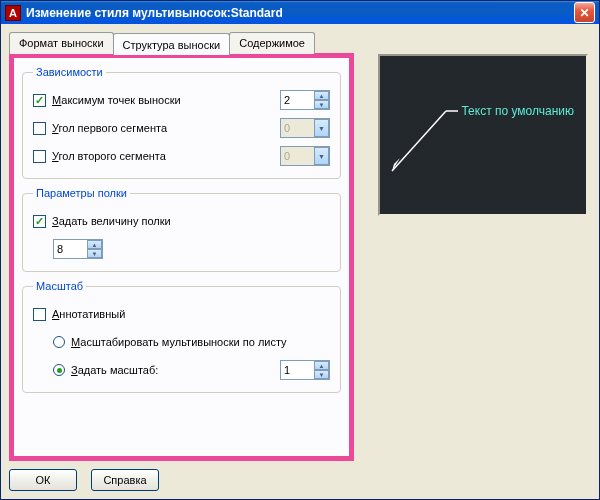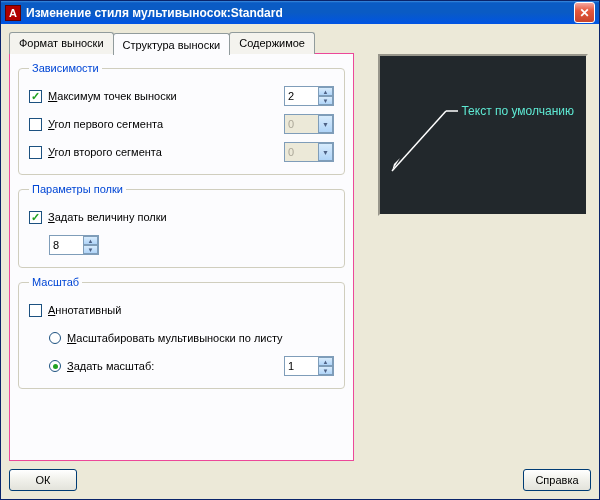--- a/index.html
+++ b/index.html
@@ -83,21 +83,21 @@
   cursor: pointer;
 }
 .tab.active {
   background: #FCFCFE;
   position: relative;
   top: 1px;
   padding-top: 5px;
   z-index: 3;
 }
 .tabpanel {
-  border: 1px solid #ec4899;
+  border: 5px solid #ec4899;
   background: #FCFCFE;
   padding: 8px;
   margin-top: -1px;
   height: 408px;
 }
 fieldset {
   border: 1px solid #D0CEBE;
   border-radius: 4px;
   margin: 0 0 8px 0;
   padding: 6px 10px 10px 10px;
@@ -222,22 +222,22 @@
   top: 48px;
   right: 12px;
 }
 .preview-svg {
   position: absolute;
   top: 0;
   left: 0;
 }
 .button-row {
   display: flex;
-  justify-content: space-between;
-  gap: 6px;
+  justify-content: flex-start;
+  gap: 14px;
   padding-top: 8px;
 }
 .btn {
   min-width: 68px;
   height: 22px;
   border: 1px solid #003C74;
   background: linear-gradient(#FFFFFF, #F0F0EA 50%, #E3E3DB);
   border-radius: 3px;
   font: inherit;
   cursor: pointer;

